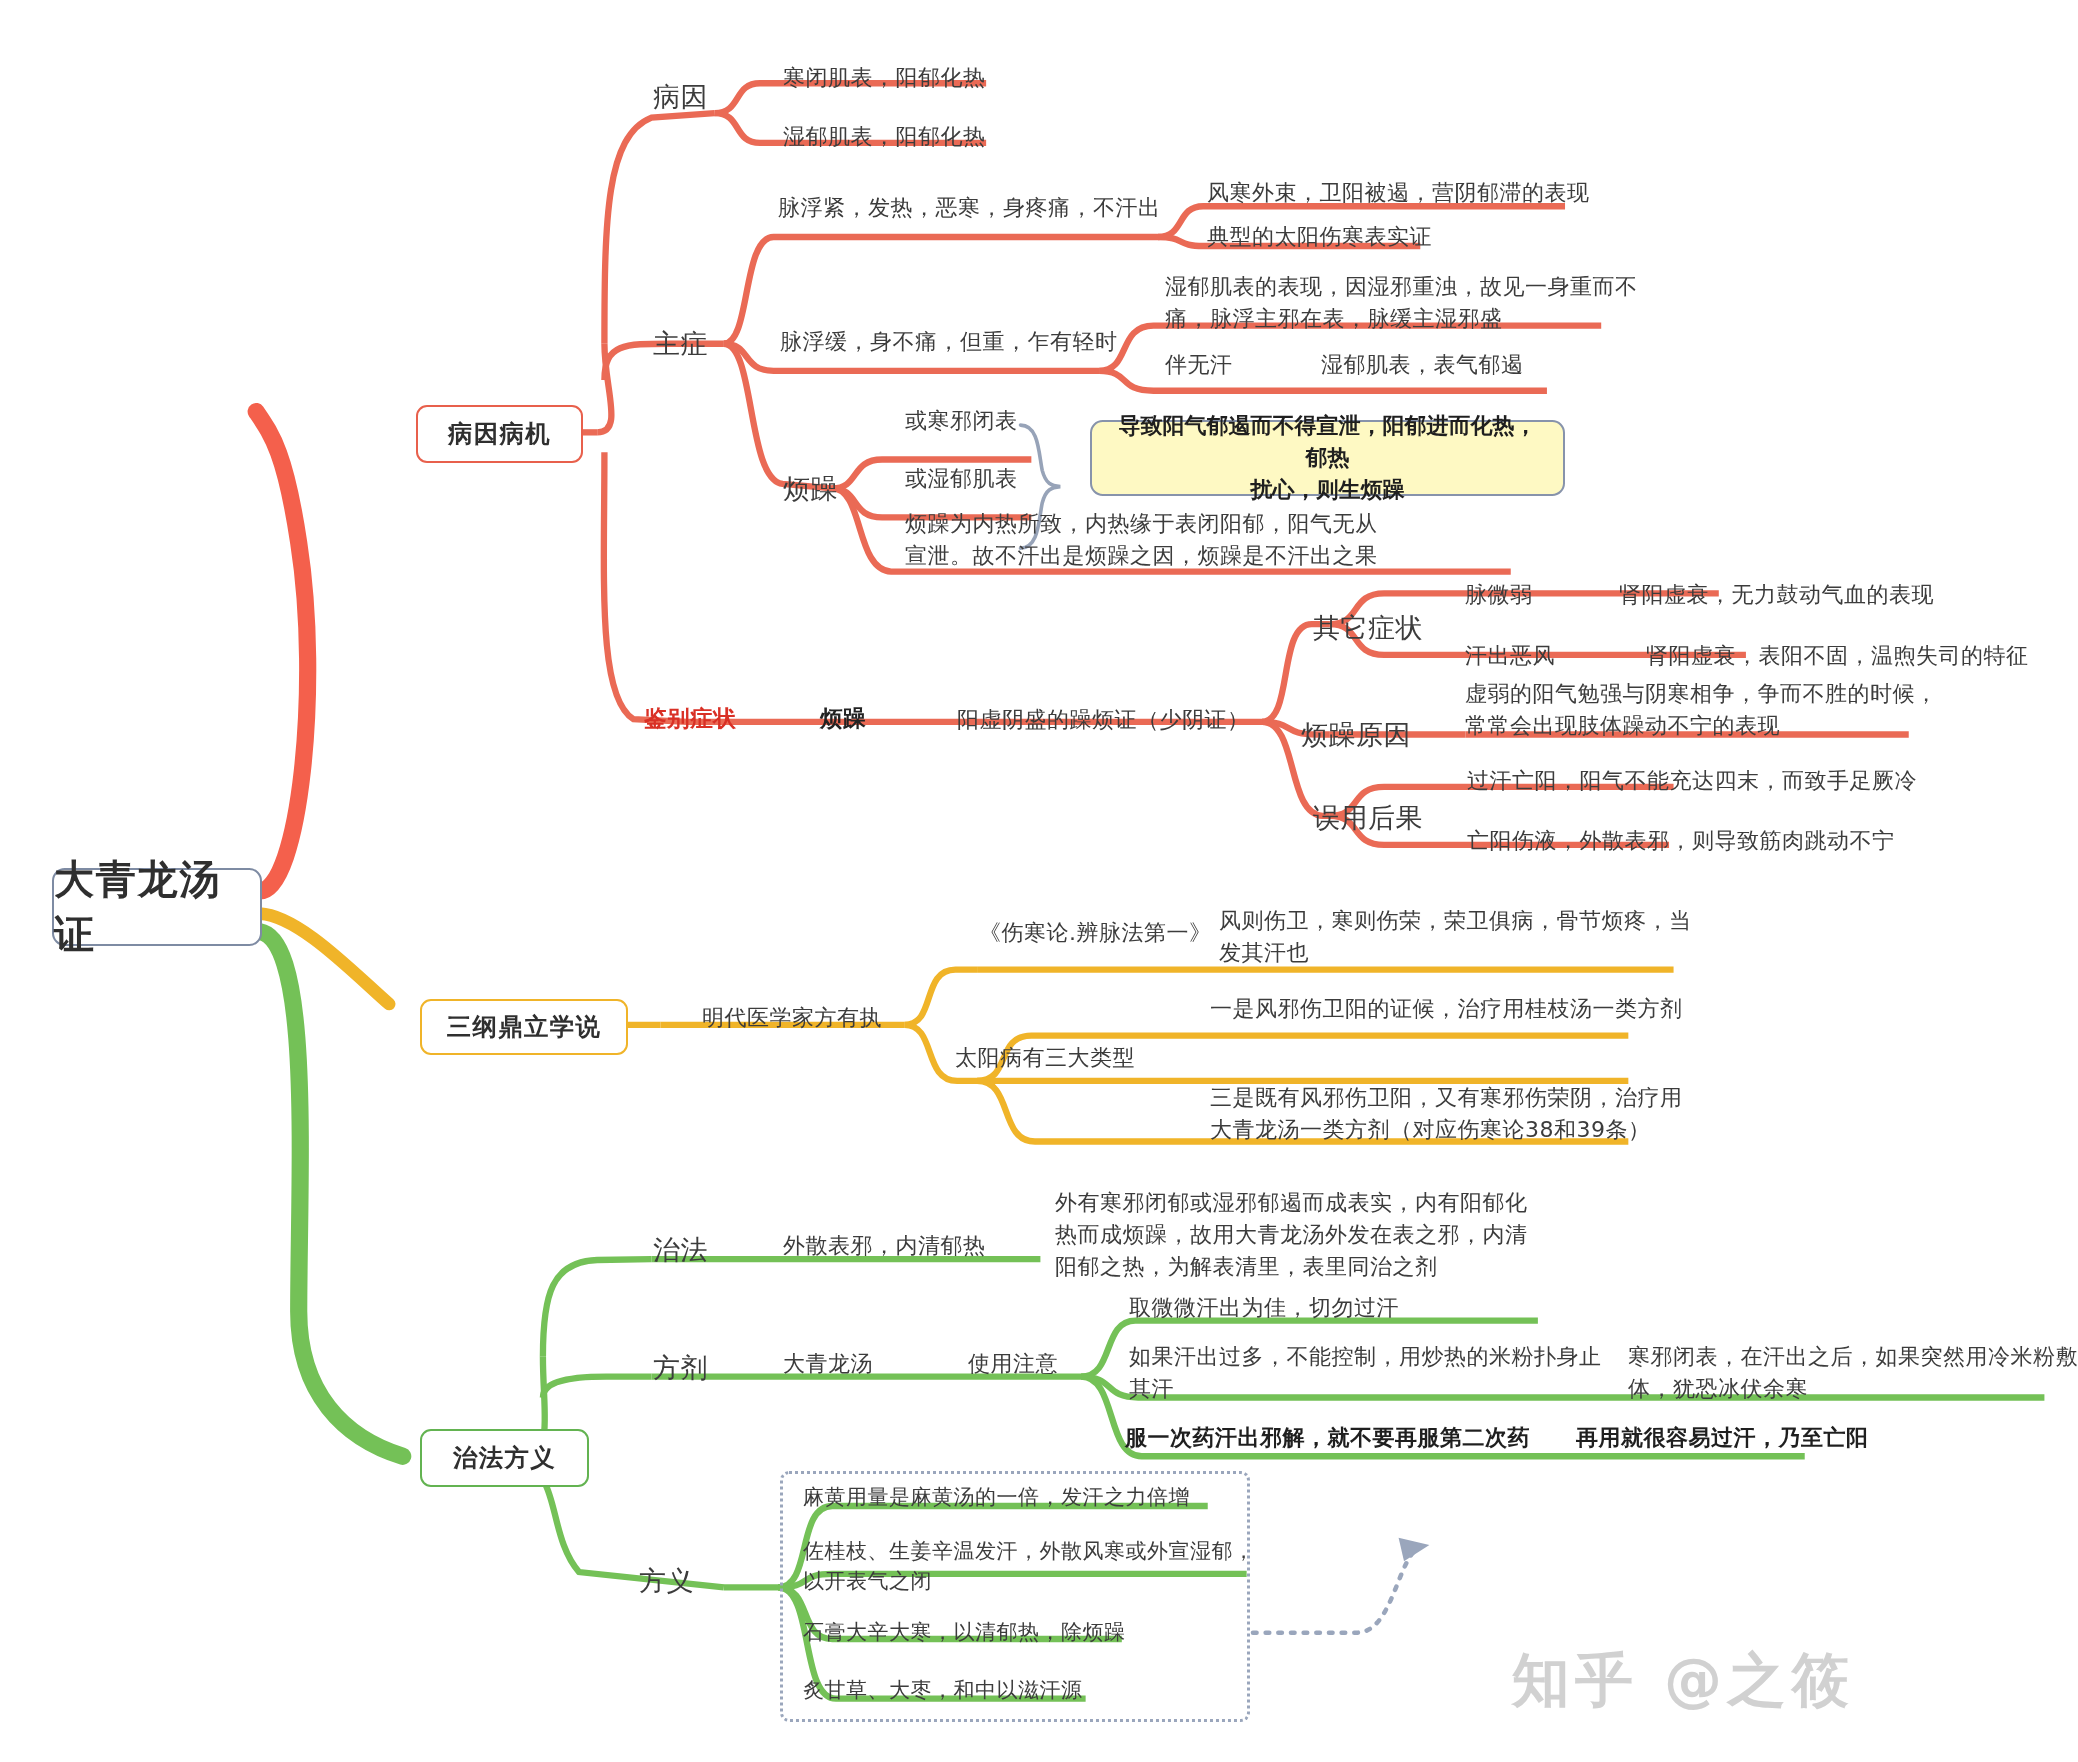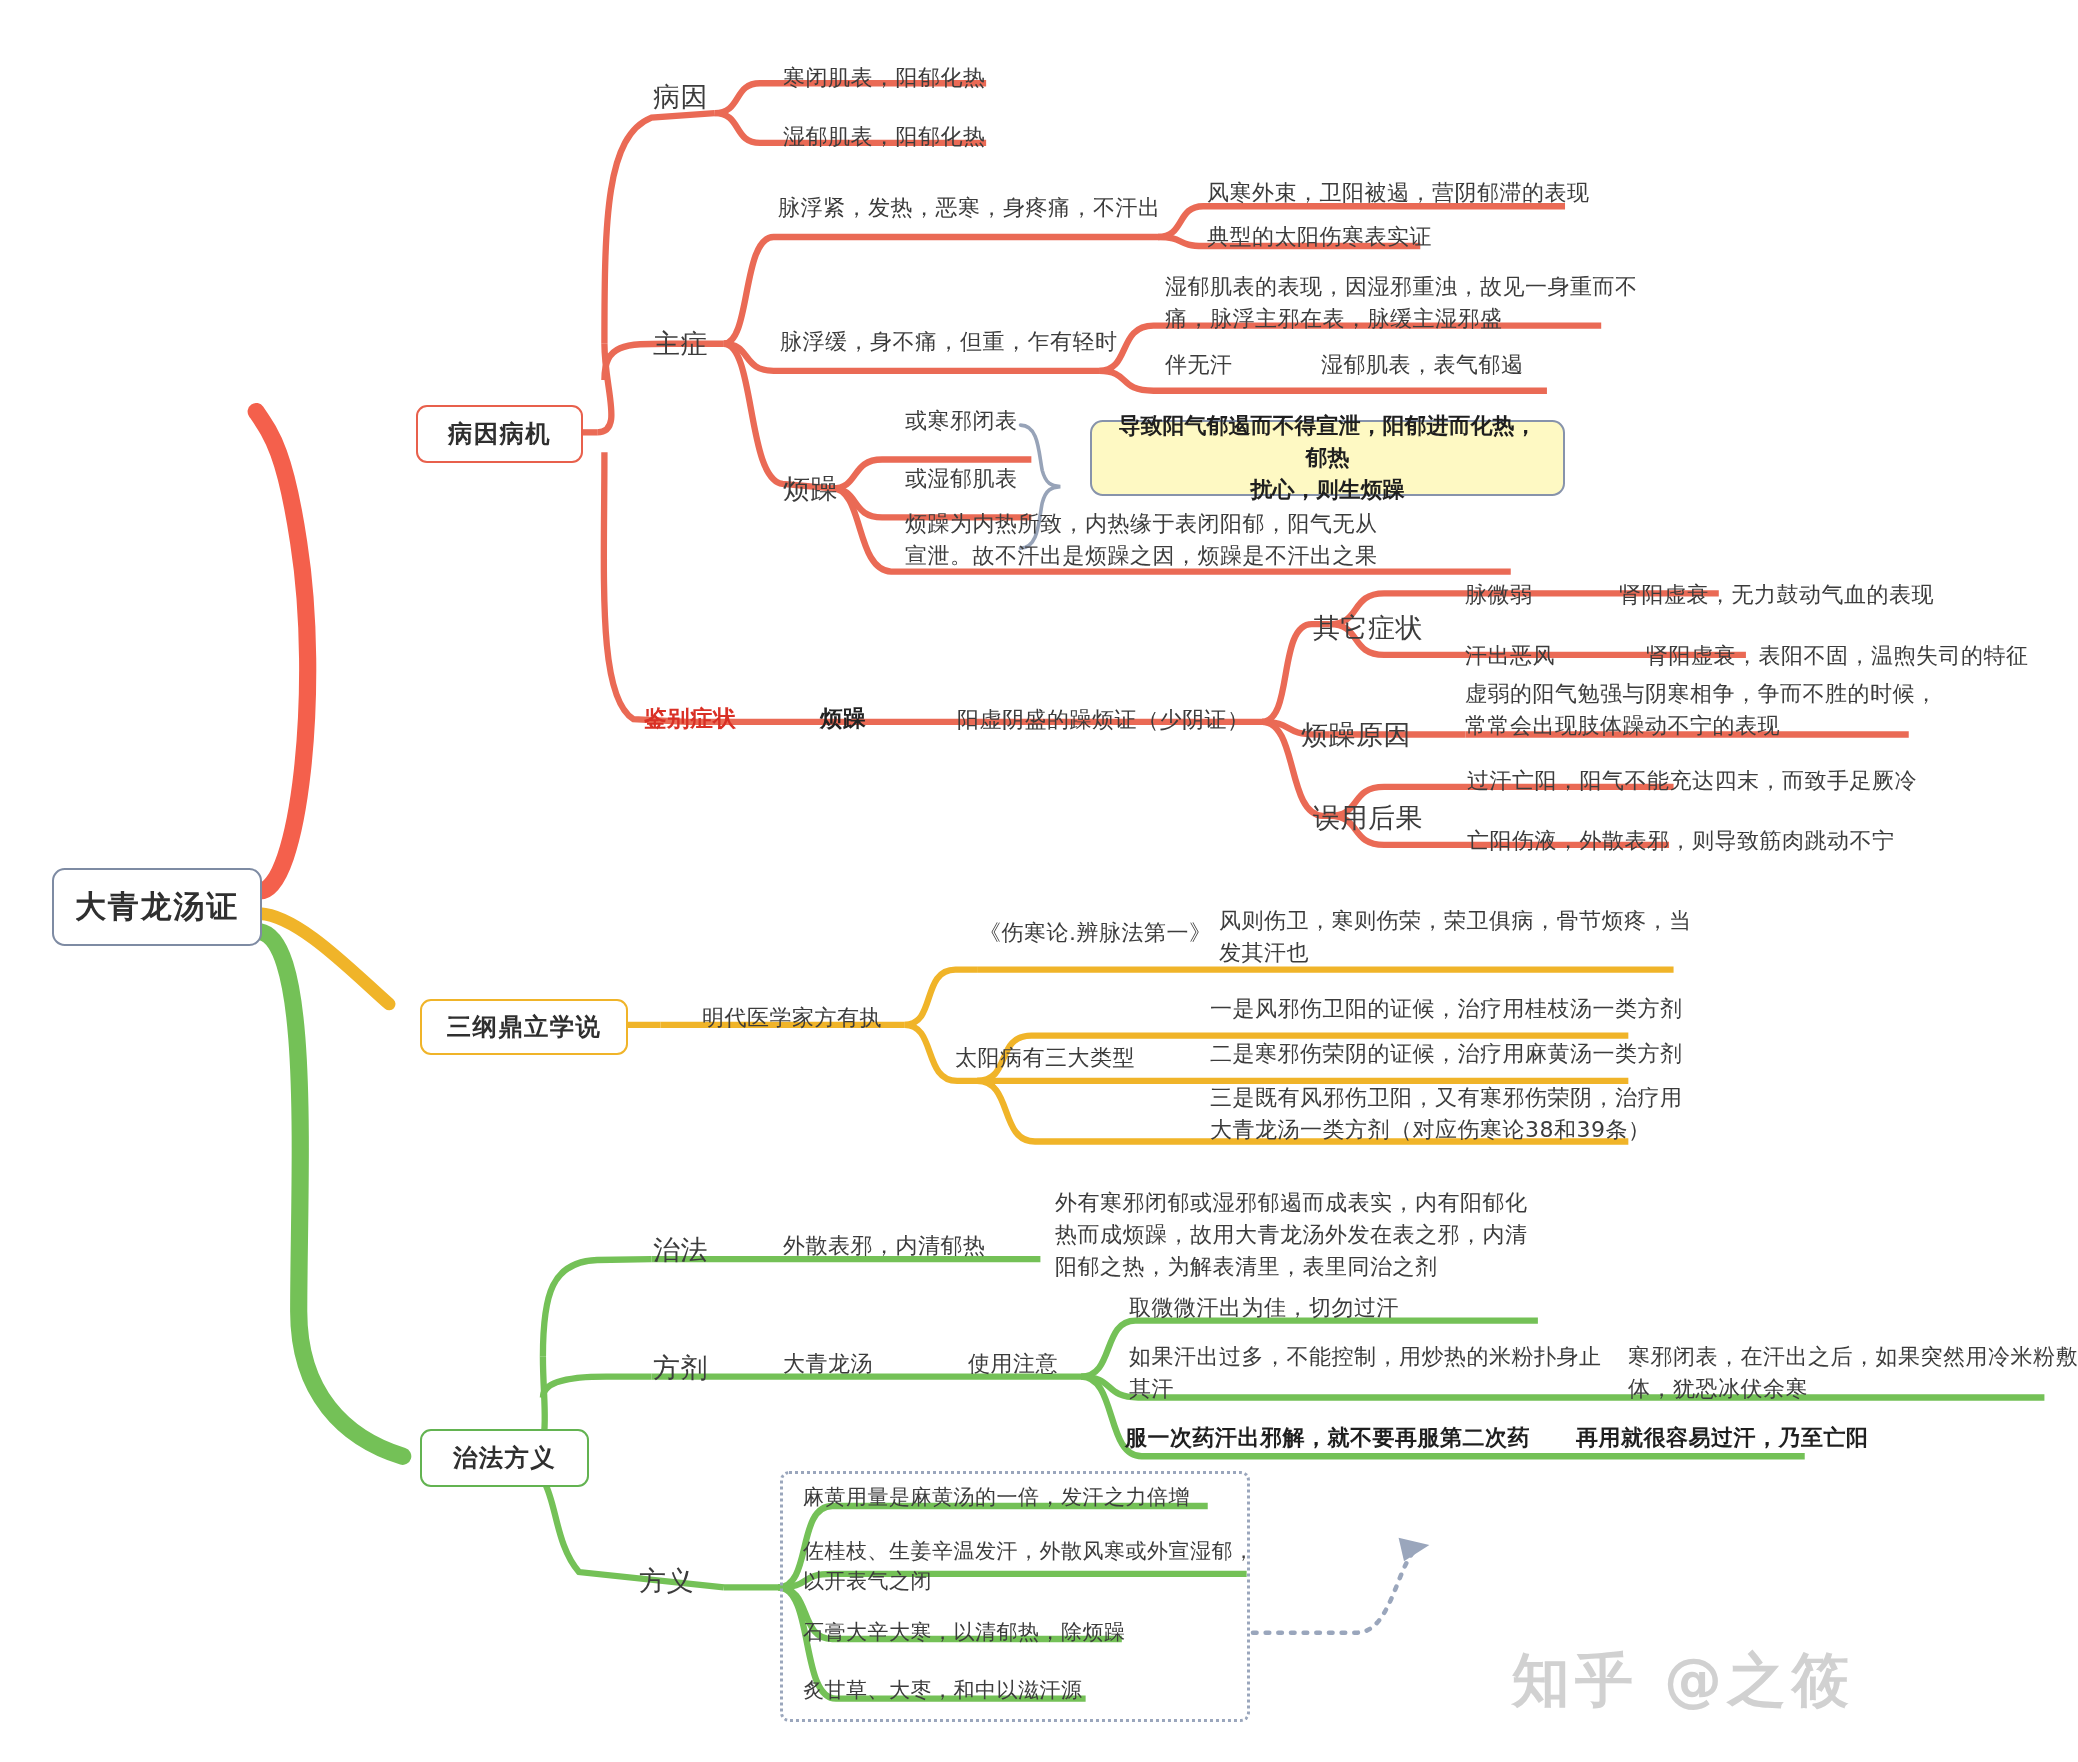--- a/index.html
+++ b/index.html
@@ -28,21 +28,21 @@
   }
   
   .root-node{
     position:absolute;
     border:2.7px solid #7e8ba3;
     border-radius:12.7px;
     background:#fff;
     display:flex;
     align-items:center;
     justify-content:center;
-    font-size:31px;
+    font-size:40px;
     font-weight:bold;
     color:#2f2f2f;
     letter-spacing:1.8px;
   }
   
   .pill{
     position:absolute;
     border-radius:11px;
     background:#fff;
     display:flex;
@@ -249,21 +249,20 @@
   </div>
 
   <div class="nd t-txt" style="left:702px;top:1002px;">明代医学家方有执</div>
 
   <div class="nd t-txt" style="left:979px;top:917px;">《伤寒论.辨脉法第一》</div>
   <div class="nd t-txt" style="left:1219px;top:905px;">风则伤卫，寒则伤荣，荣卫俱病，骨节烦疼，当
 发其汗也</div>
 
   <div class="nd t-txt" style="left:955px;top:1042px;">太阳病有三大类型</div>
   <div class="nd t-txt" style="left:1210px;top:993px;">一是风邪伤卫阳的证候，治疗用桂枝汤一类方剂</div>
-  <div class="nd t-txt" style="left:1210px;top:1038px;">二是寒邪伤荣阴的证候，治疗用麻黄汤一类方剂</div>
   <div class="nd t-txt" style="left:1210px;top:1082px;">三是既有风邪伤卫阳，又有寒邪伤荣阴，治疗用
 大青龙汤一类方剂（对应伤寒论38和39条）</div>
 
   <div class="pill green" style="left:420px;top:1429px;width:165px;height:54px;">
     <span>治法方义</span>
   </div>
 
   <div class="nd t-lbl" style="left:653px;top:1230px;">治法</div>
   <div class="nd t-txt" style="left:783px;top:1230px;">外散表邪，内清郁热</div>
   <div class="nd t-txt" style="left:1055px;top:1187px;">外有寒邪闭郁或湿邪郁遏而成表实，内有阳郁化

